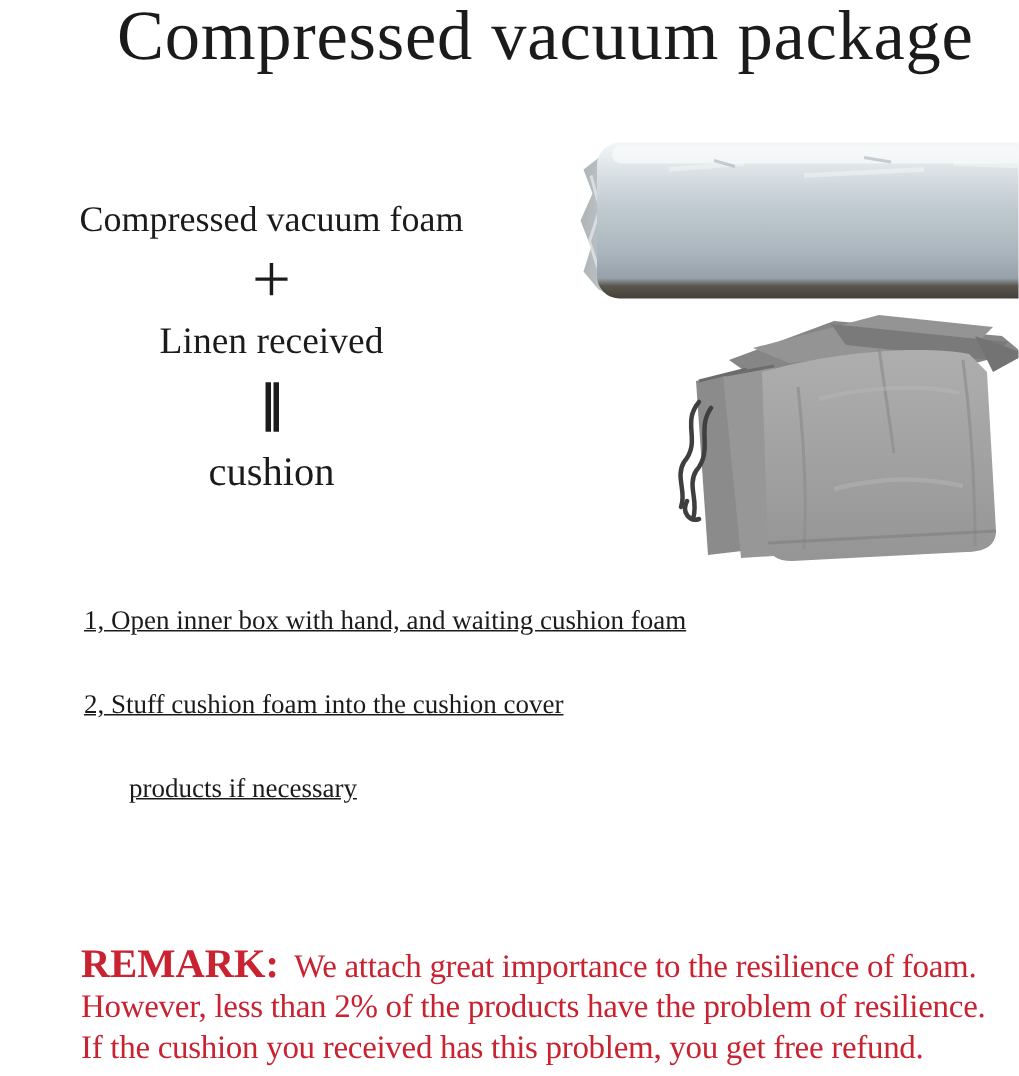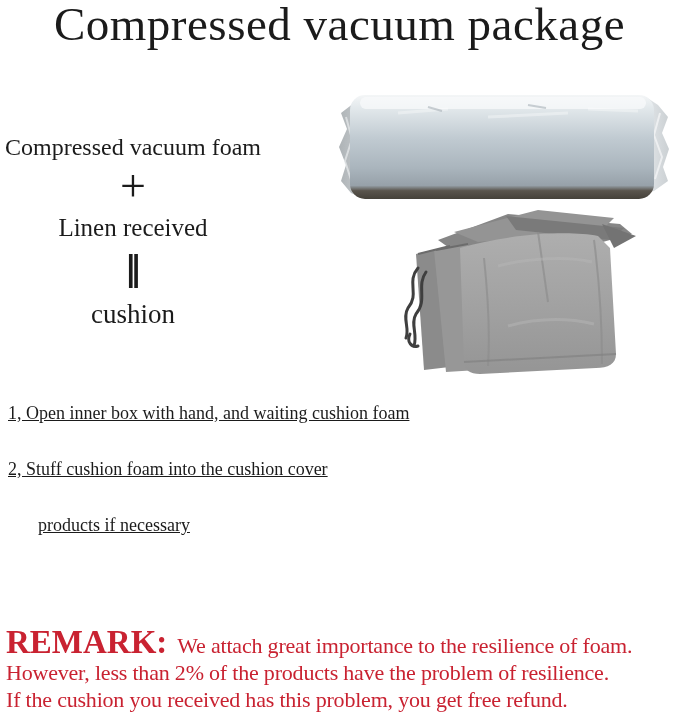--- a/index.html
+++ b/index.html
@@ -8,21 +8,21 @@
     --background:#ffffff;
   }
   html,body{margin:0;padding:0;}
   body{
     width:679px;height:717px;
     background:var(--background,#fff);
     font-family:"Liberation Serif","DejaVu Serif",serif;
     color:var(--text-black,#1b1b1b);
     position:relative;overflow:hidden;
   }
-  .page{position:absolute;inset:0;}
+  .page{position:absolute;inset:0;margin-left:48px;}
   .title{
     position:absolute;top:-8px;left:0;right:0;
     text-align:center;font-size:47px;line-height:64px;
     letter-spacing:0.5px;white-space:nowrap;
   }
   
   .equation{position:absolute;left:0;top:132px;width:266px;text-align:center;}
   .eq-line1{font-size:24px;line-height:30px;white-space:nowrap;}
   .eq-plus{font-size:46px;line-height:40px;margin-top:4px;font-weight:400;}
   .eq-line2{font-size:25px;line-height:31px;margin-top:6px;white-space:nowrap;}
@@ -39,21 +39,21 @@
   .instr-block{margin-bottom:10px;}
   .instr-line{line-height:46px;white-space:nowrap;}
   .instr-line.cont{padding-left:30px;}
   
   .remark{
     position:absolute;left:6px;top:629px;width:670px;
     color:var(--remark-red,#c92231);
     font-size:22px;line-height:27px;letter-spacing:-0.2px;
   }
   .remark-line{white-space:nowrap;}
-  .remark-label{font-weight:bold;font-size:33px;letter-spacing:0;}
+  .remark-label{font-weight:bold;font-size:27px;letter-spacing:0;}
   .remark-after-label{margin-left:10px;}
 </style>
 </head>
 <body>
 
 <div class="page">
 
   <div class="title">Compressed vacuum package</div>
 
   <div class="equation">

